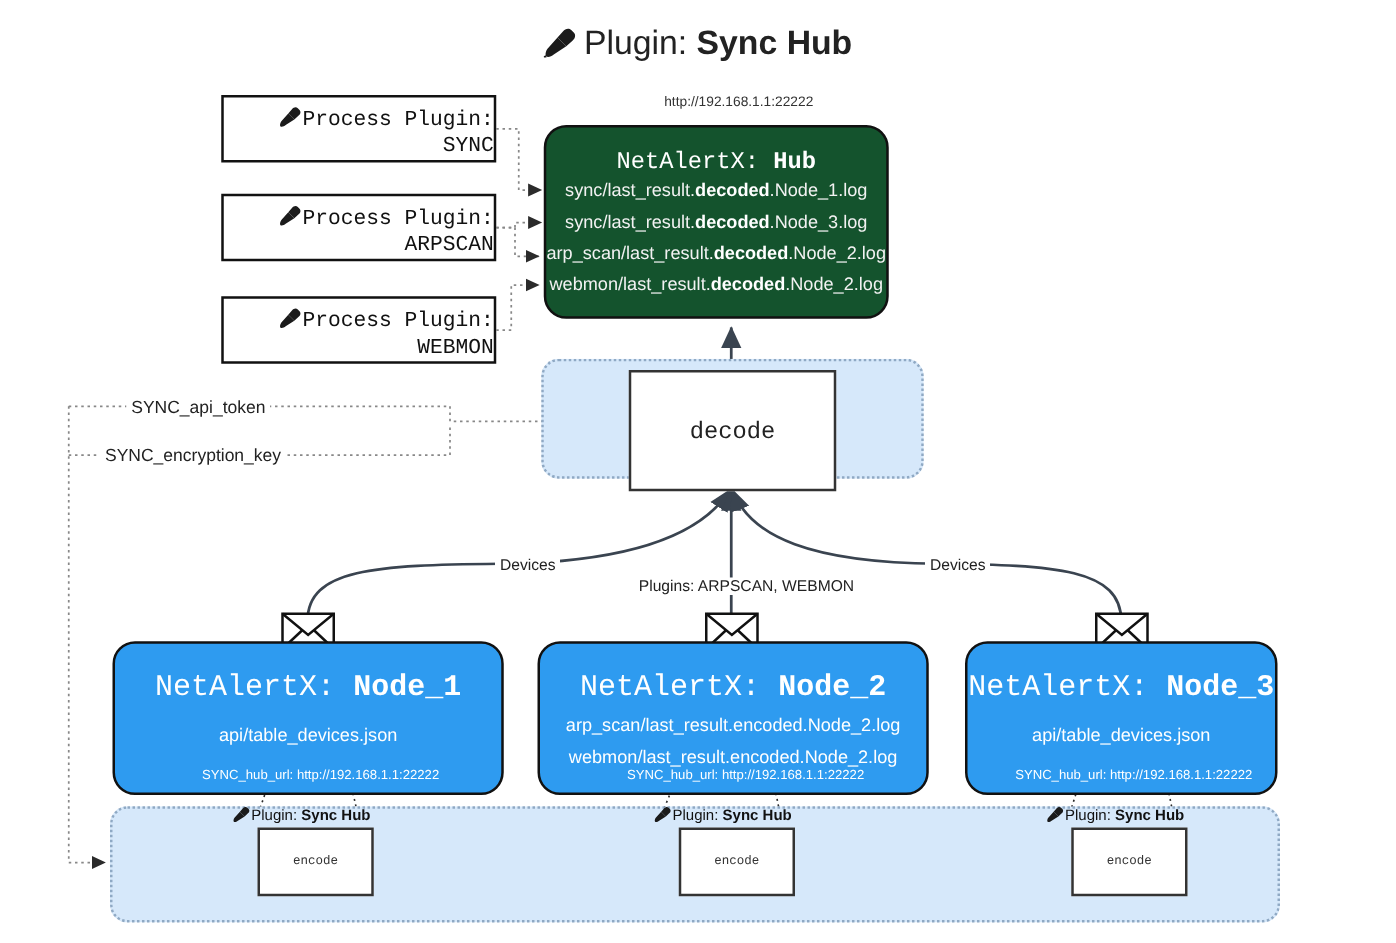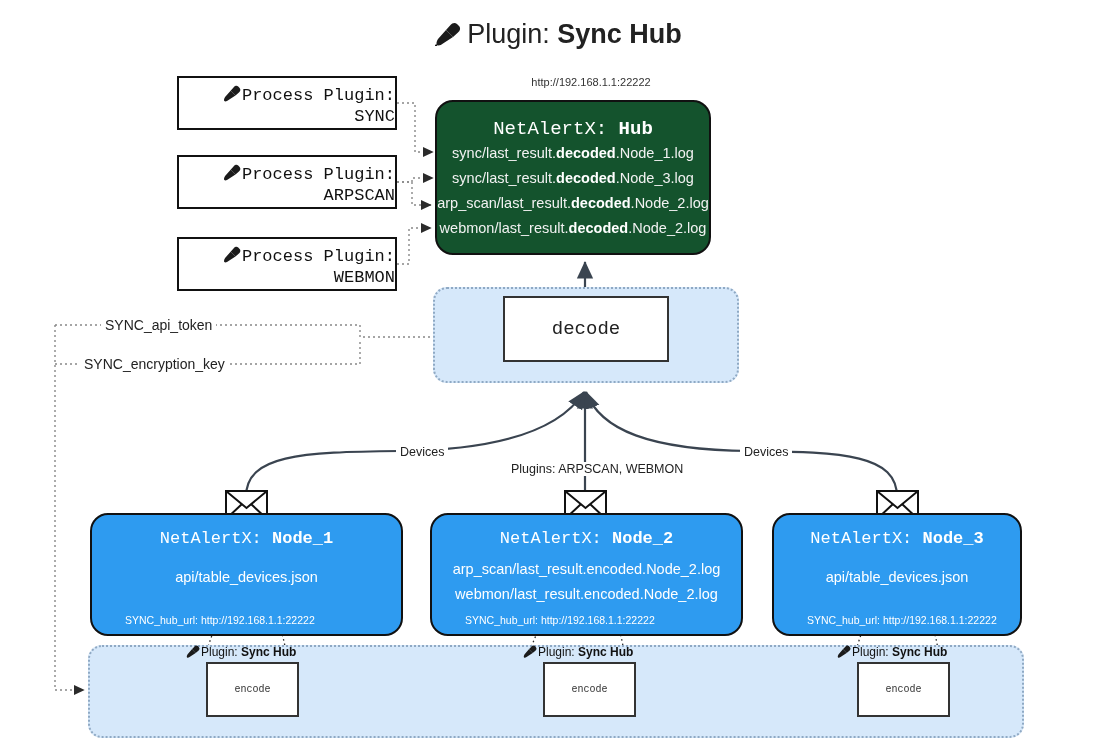--- a/index.html
+++ b/index.html
@@ -94,21 +94,21 @@
 
   
   #decode-container {
     left: 433px; top: 287px; width: 306px; height: 96px;
     background: #d6e8fa;
     border: 2px dotted #8fa9c4;
     border-radius: 14px;
     box-sizing: border-box;
   }
   #decode-box {
-    left: 503px; top: 296px; width: 166px; height: 66px;
+    left: 503px; top: 296px; width: 166px; height: 97px;
     background: #ffffff;
     border: 2px solid #333;
     box-sizing: border-box;
     font-family: "Liberation Mono", monospace;
     font-size: 19px;
     color: #222;
     display: flex;
     align-items: center;
     justify-content: center;
   }
@@ -140,36 +140,37 @@
   .node-box {
     box-sizing: border-box;
     background: #2e9bf0;
     border: 2px solid #111;
     border-radius: 18px;
     color: #ffffff;
   }
   .node-title {
     text-align: center;
     font-family: "Liberation Mono", monospace;
-    font-size: 17px;
+    font-size: 24px;
     line-height: 24px;
-    margin-top: 12px;
+    margin-top: 24px;
     white-space: nowrap;
   }
   .node-title .strong { font-weight: bold; }
   .node-line {
     font-size: 14.5px;
     line-height: 25px;
     text-align: center;
     white-space: nowrap;
     color: #ffffff;
   }
   .node-url {
     position: absolute;
-    left: 13px; right: 0; bottom: 8px;
+    left: 0; right: 0; bottom: 8px;
+    text-align: center;
     font-size: 10.5px;
     color: #ffffff;
     white-space: nowrap;
     padding-left: 20px;
   }
   .node-body { margin-top: 14px; }
   .node-body.two { margin-top: 6px; }
 
   
   #encode-band {

